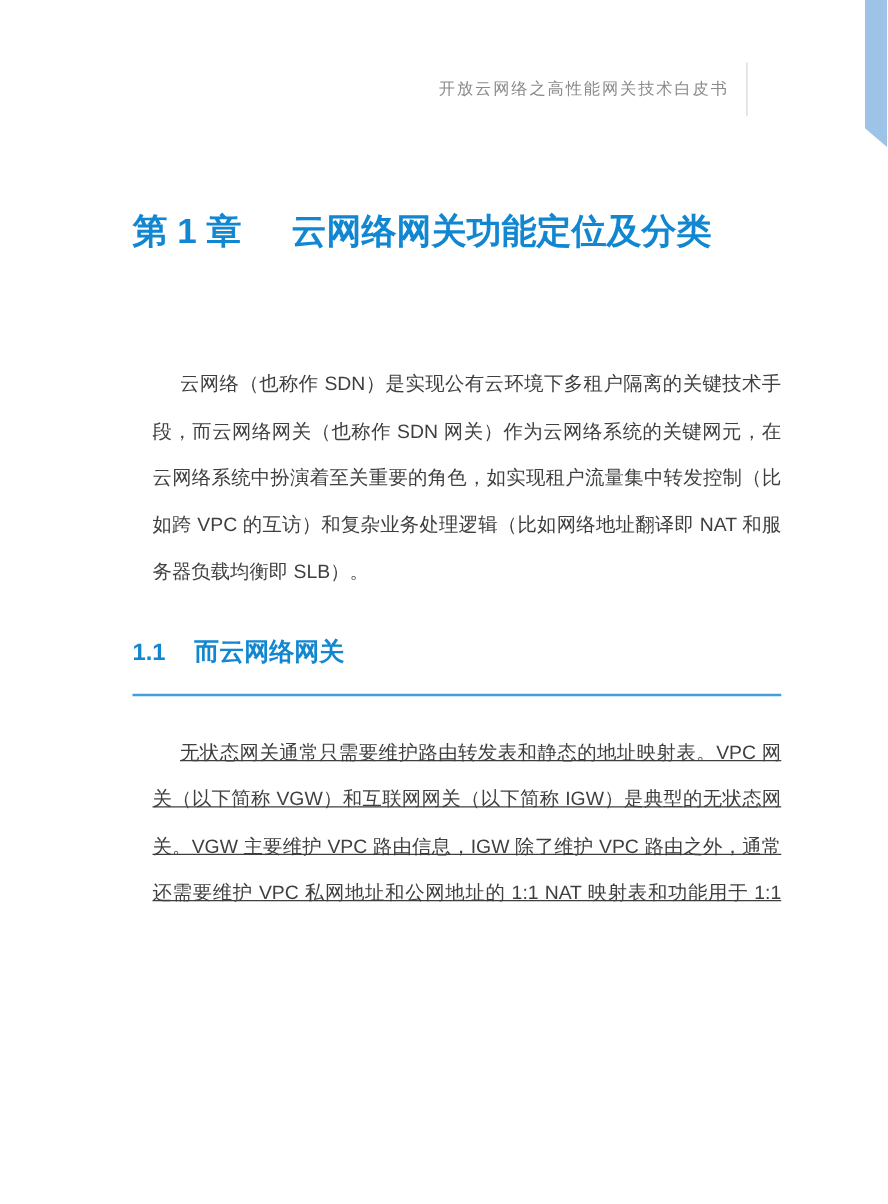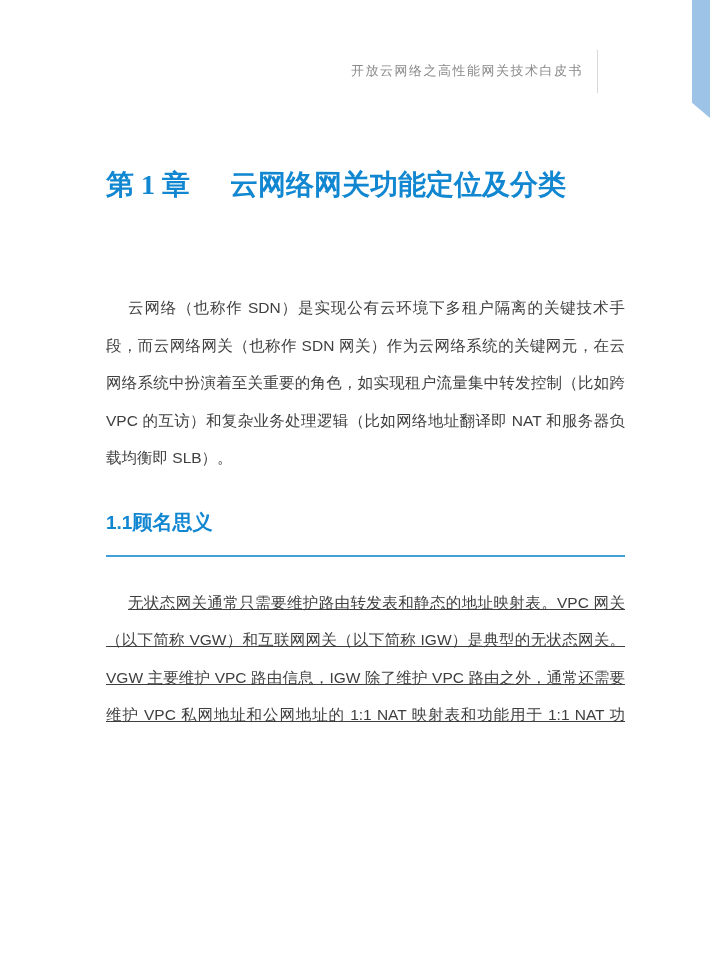--- a/index.html
+++ b/index.html
@@ -48,47 +48,46 @@
   h1.chapter {
     position: absolute;
     top: 168px;
     left: 106px;
     margin: 0;
     font-size: 28px;
     line-height: 34px;
     font-weight: bold;
     color: #1287d1;
     white-space: nowrap;
-    font-family: Liberation Serif, serif;
   }
   .chapter-number { margin-right: 40px; }
 
   
   .content {
     position: absolute;
     top: 289px;
     left: 106px;
     width: 519px;
   }
   .para {
-    margin: 0 0 6px 0;
+    margin: 0 0 6px 16px;
     font-size: 15.5px;
     line-height: 37.5px;
     color: #3f3f3f;
     text-align: justify;
     text-indent: 22px;
   }
   h2.section {
     margin: 32px 0 0 0;
     font-size: 20px;
     line-height: 26px;
     font-weight: bold;
     color: #1287d1;
   }
-  .sec-num { font-size: 19px; }
+  .sec-num { font-size: 19px; margin-right: 23px; }
   .sec-rule {
     margin-top: 19px;
     height: 2px;
     background: #41a0dc;
   }
   .para-after-rule { margin-top: 27px; text-decoration: underline; }
 
   
   .page-number {
     position: absolute;
@@ -111,21 +110,21 @@
   <h1 class="chapter">
     <span class="chapter-number">第 1 章</span><span>云网络网关功能定位及分类</span>
   </h1>
 
   <div class="content">
 
     <p class="para">云网络（也称作 SDN）是实现公有云环境下多租户隔离的关键技术手段，而云网络网关（也称作 SDN 网关）作为云网络系统的关键网元，在云网络系统中扮演着至关重要的角色，如实现租户流量集中转发控制（比如跨 VPC 的互访）和复杂业务处理逻辑（比如网络地址翻译即 NAT 和服务器负载均衡即 SLB）。</p>
 
 
     <h2 class="section">
-      <span class="sec-num">1.1</span><span>顾名思义</span>
+      <span class="sec-num">1.1</span><span>而云网络网关</span>
     </h2>
 
     <div class="sec-rule"></div>
 
     <p class="para para-after-rule">无状态网关通常只需要维护路由转发表和静态的地址映射表。VPC 网关（以下简称 VGW）和互联网网关（以下简称 IGW）是典型的无状态网关。VGW 主要维护 VPC 路由信息，IGW 除了维护 VPC 路由之外，通常还需要维护 VPC 私网地址和公网地址的 1:1 NAT 映射表和功能用于 1:1 NAT 功能。IGW 的 1:1 NAT 功能有别于下文中提到的 NAT 网关的功能，1:1 NAT 主要完成 VPC 地址到公网地址的 1:1 翻译，1:1 NAT 映射条目在租户购买公网 IP 地址之后就通过</p>
 
   </div>
 
   <div class="page-number">1</div>
 

